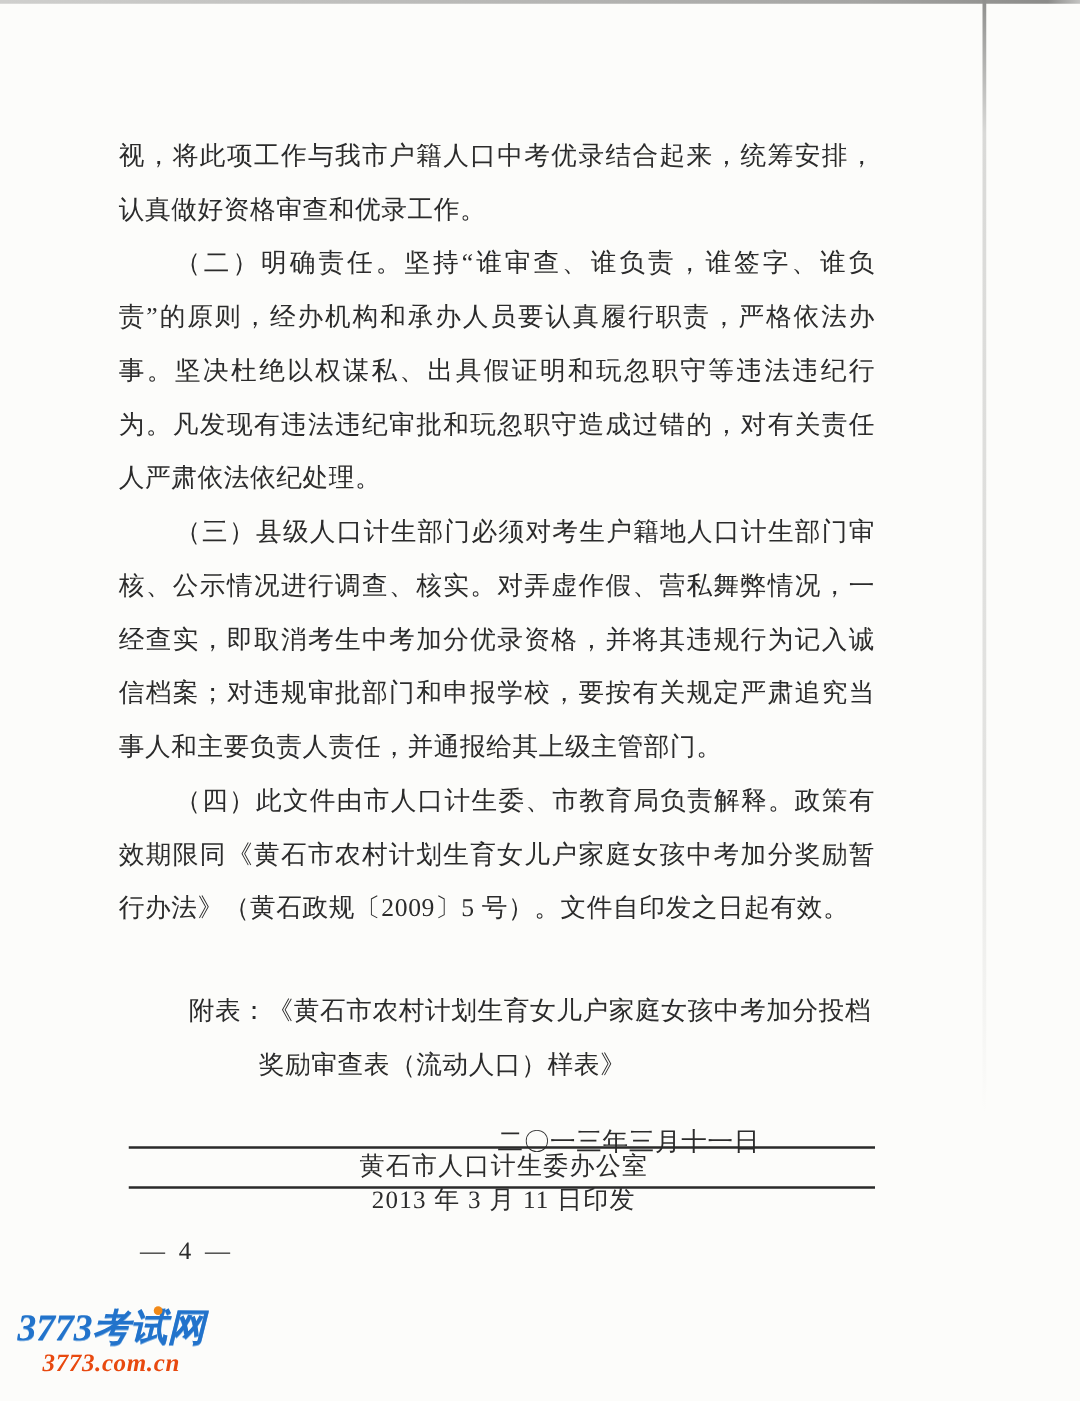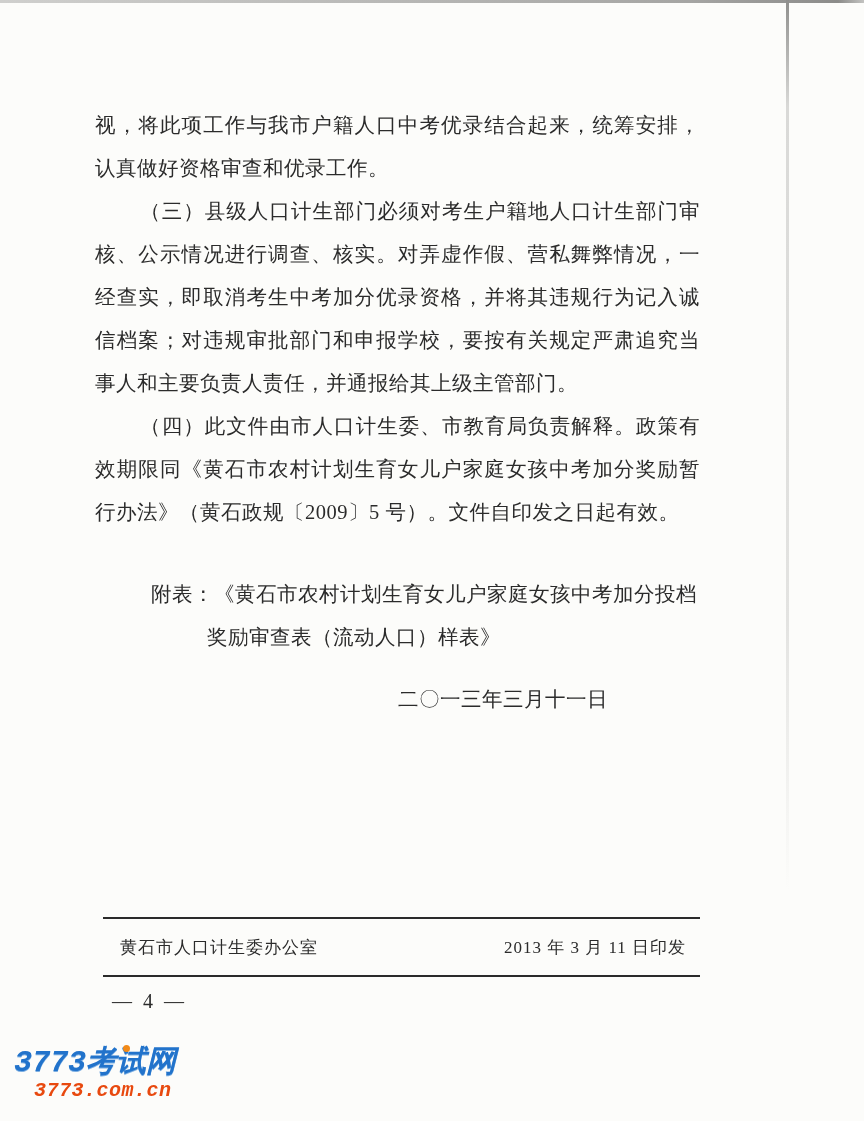--- a/index.html
+++ b/index.html
@@ -40,41 +40,42 @@
   }
   .date-line {
     margin-top: 19px;
     text-align: right;
     padding-right: 92px;
   }
   
   .colophon {
     position: absolute;
     left: 103px; top: 917px;
-    width: 597px; height: 60px;
+    width: 597px; height: 34px;
     border-top: 2px solid #2a2a2a;
     border-bottom: 2px solid #2a2a2a;
     display: flex;
     justify-content: space-between;
     align-items: center;
     padding: 0 14px 0 17px;
-    font-size: 17px;
+    font-size: 20px;
     letter-spacing: 1px;
+    flex-direction: column;
   }
   .page-number {
     position: absolute;
     left: 112px; top: 990px;
     font-size: 20px;
     letter-spacing: 3px;
   }
   
   .watermark {
     position: absolute;
     left: 14px; top: 1048px;
-    font-family: Liberation Mono, monospace;
+    font-family: Liberation Serif, serif;
     line-height: 1;
   }
   .wm-title {
     position: relative;
     font-style: italic;
     font-weight: bold;
     font-size: 30px;
     color: #2273cb;
     text-shadow: 0 1px 0 #7fb0e2;
   }
@@ -97,20 +98,21 @@
 </head>
 <body>
 
 <div class="page">
 
   <div class="artifact-top"></div>
   <div class="artifact-right"></div>
 
   <main class="content">
     <p class="para">视，将此项工作与我市户籍人口中考优录结合起来，统筹安排，认真做好资格审查和优录工作。</p>
+    <p class="para indent">（二）明确责任。坚持“谁审查、谁负责，谁签字、谁负责”的原则，经办机构和承办人员要认真履行职责，严格依法办事。坚决杜绝以权谋私、出具假证明和玩忽职守等违法违纪行为。凡发现有违法违纪审批和玩忽职守造成过错的，对有关责任人严肃依法依纪处理。</p>
     <p class="para indent">（三）县级人口计生部门必须对考生户籍地人口计生部门审核、公示情况进行调查、核实。对弄虚作假、营私舞弊情况，一经查实，即取消考生中考加分优录资格，并将其违规行为记入诚信档案；对违规审批部门和申报学校，要按有关规定严肃追究当事人和主要负责人责任，并通报给其上级主管部门。</p>
     <p class="para indent">（四）此文件由市人口计生委、市教育局负责解释。政策有效期限同《黄石市农村计划生育女儿户家庭女孩中考加分奖励暂行办法》（黄石政规〔2009〕5 号）。文件自印发之日起有效。</p>
     <p class="attachment">附表：《黄石市农村计划生育女儿户家庭女孩中考加分投档奖励审查表（流动人口）样表》</p>
     <p class="date-line">二〇一三年三月十一日</p>
   </main>
 
   <div class="colophon">
     <span>黄石市人口计生委办公室</span>
     <span>2013 年 3 月 11 日印发</span>
   </div>

